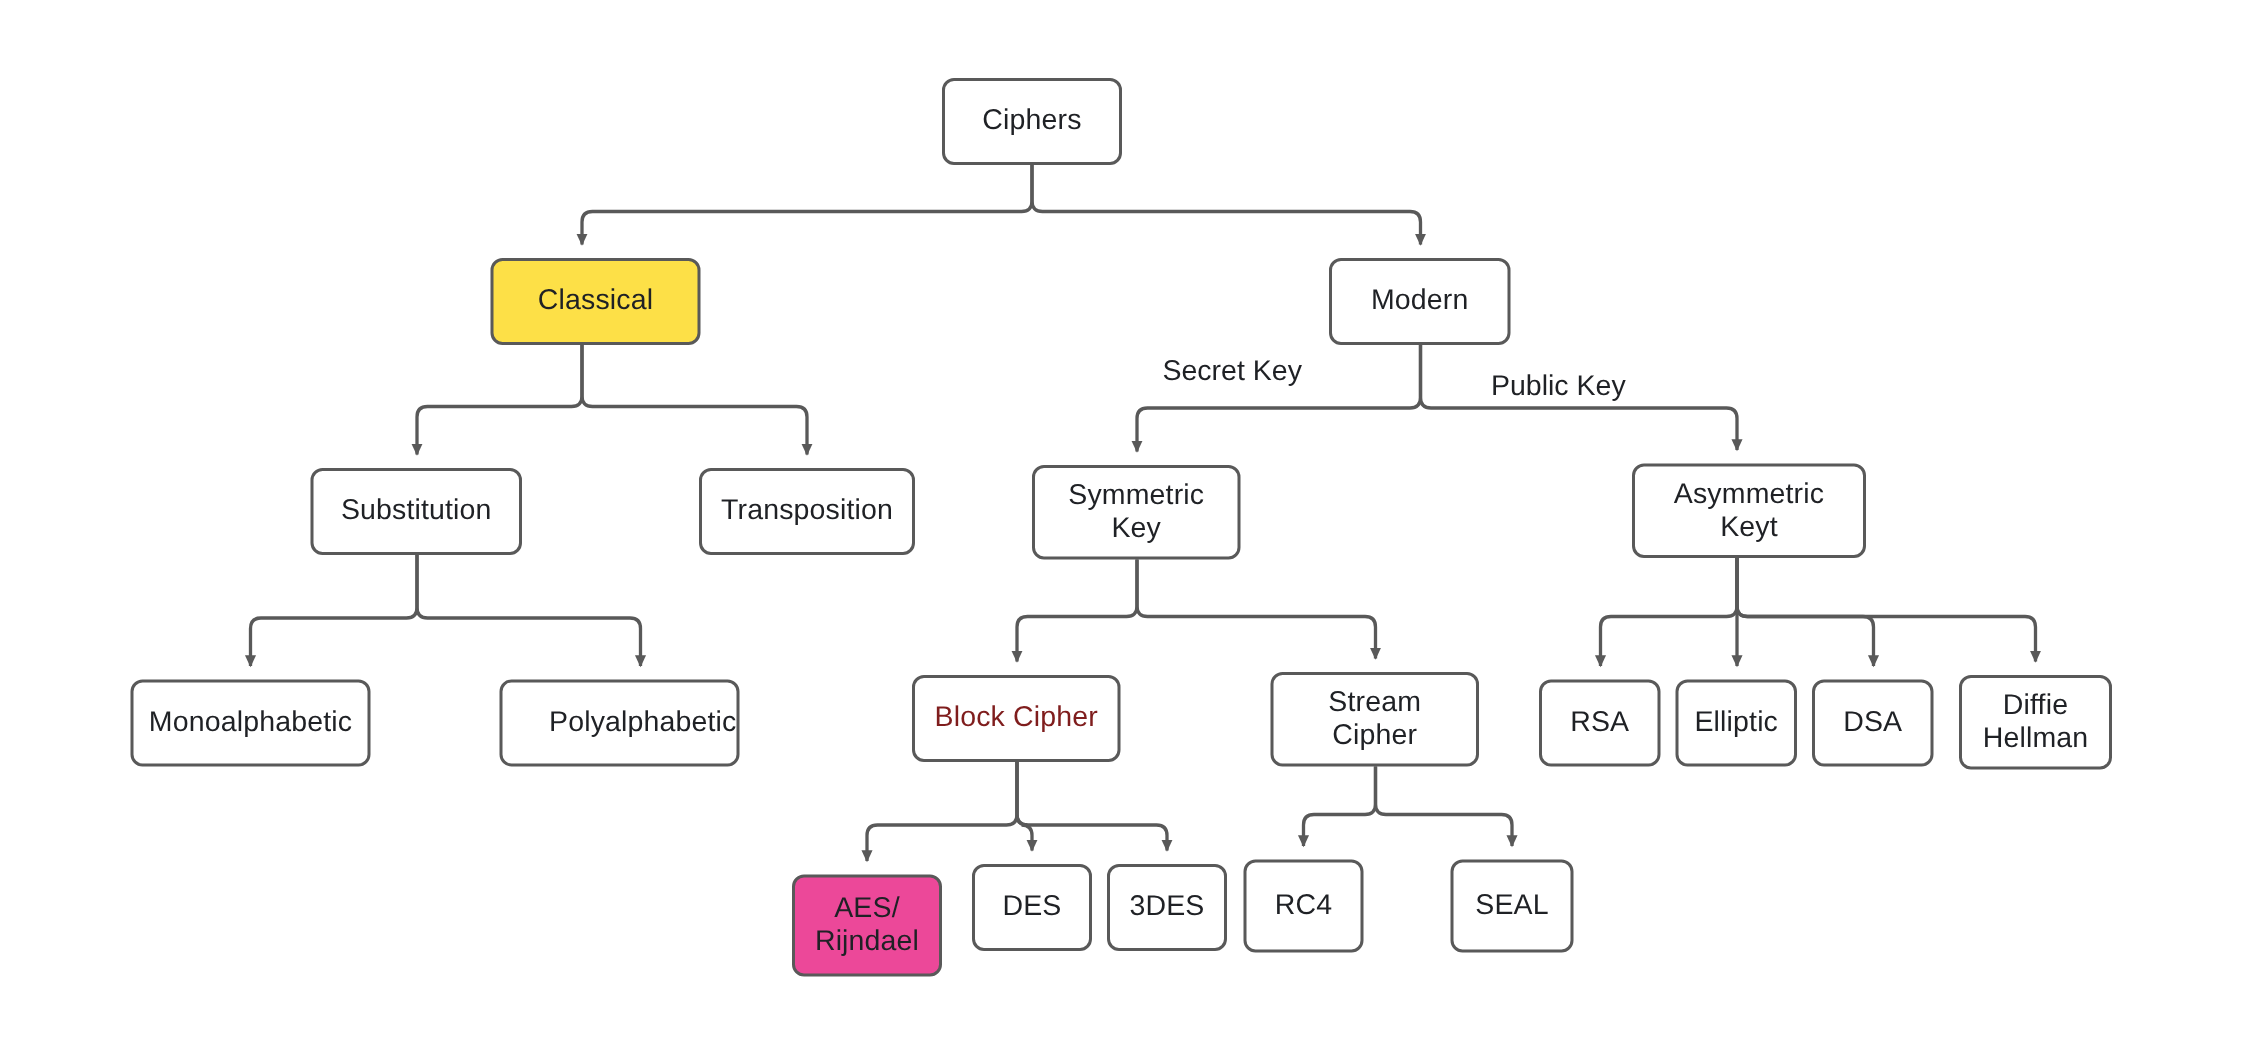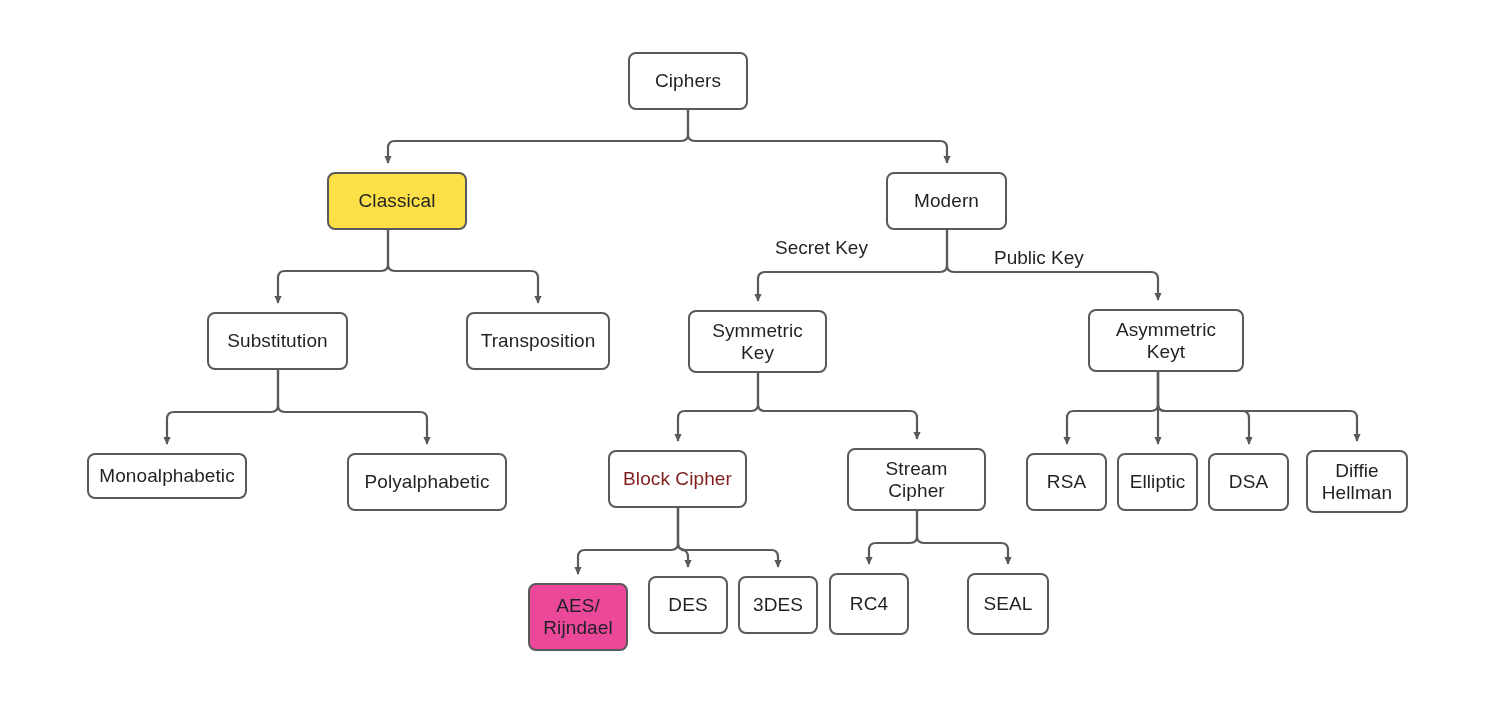--- a/index.html
+++ b/index.html
@@ -81,22 +81,22 @@
   <div id="node-layer">
       <div class="node" style="left: 628px; top: 52px; width: 120px; height: 58px; border-color: rgb(89, 89, 89); background: rgb(255, 255, 255); color: rgb(31, 33, 37);"><span>Ciphers</span></div>
       <div class="node" style="left: 327px; top: 172px; width: 140px; height: 58px; border-color: rgb(89, 89, 89); background: #fde047; color: rgb(31, 33, 37);"><span>Classical</span></div>
       <div class="node" style="left: 886px; top: 172px; width: 121px; height: 58px; border-color: rgb(89, 89, 89); background: rgb(255, 255, 255); color: rgb(31, 33, 37);"><span>Modern</span></div>
       <div class="node" style="left: 207px; top: 312px; width: 141px; height: 58px; border-color: rgb(89, 89, 89); background: rgb(255, 255, 255); color: rgb(31, 33, 37);"><span>Substitution</span></div>
       <div class="node" style="left: 466px; top: 312px; width: 144px; height: 58px; border-color: rgb(89, 89, 89); background: rgb(255, 255, 255); color: rgb(31, 33, 37);"><span>Transposition</span></div>
       <div class="node" style="left: 688px; top: 310px; width: 139px; height: 63px; border-color: rgb(89, 89, 89); background: rgb(255, 255, 255); color: rgb(31, 33, 37);"><span>Symmetric
 Key</span></div>
       <div class="node" style="left: 1088px; top: 309px; width: 156px; height: 63px; border-color: rgb(89, 89, 89); background: rgb(255, 255, 255); color: rgb(31, 33, 37);"><span>Asymmetric
 Keyt</span></div>
-      <div class="node" style="left: 87px; top: 453px; width: 160px; height: 46px; border-color: rgb(89, 89, 89); background: rgb(255, 255, 255); color: rgb(31, 33, 37);"><span>Monoalphabetic</span></div>
-      <div class="node" style="left: 347px; top: 453px; width: 160px; height: 58px; border-color: rgb(89, 89, 89); background: rgb(255, 255, 255); color: rgb(31, 33, 37);"><span>Polyalphabetic</span></div>
+      <div class="node" style="left: 87px; top: 453px; width: 160px; height: 58px; border-color: rgb(89, 89, 89); background: rgb(255, 255, 255); color: rgb(31, 33, 37);"><span>Monoalphabetic</span></div>
+      <div class="node" style="left: 333px; top: 453px; width: 160px; height: 58px; border-color: rgb(89, 89, 89); background: rgb(255, 255, 255); color: rgb(31, 33, 37); justify-content: flex-end;"><span>Polyalphabetic</span></div>
       <div class="node" style="left: 608px; top: 450px; width: 139px; height: 58px; border-color: rgb(89, 89, 89); background: rgb(255, 255, 255); color: #7f1d1d;"><span>Block Cipher</span></div>
       <div class="node" style="left: 847px; top: 448px; width: 139px; height: 63px; border-color: rgb(89, 89, 89); background: rgb(255, 255, 255); color: rgb(31, 33, 37);"><span>Stream
 Cipher</span></div>
       <div class="node" style="left: 1026px; top: 453px; width: 81px; height: 58px; border-color: rgb(89, 89, 89); background: rgb(255, 255, 255); color: rgb(31, 33, 37);"><span>RSA</span></div>
       <div class="node" style="left: 1117px; top: 453px; width: 81px; height: 58px; border-color: rgb(89, 89, 89); background: rgb(255, 255, 255); color: rgb(31, 33, 37);"><span>Elliptic</span></div>
       <div class="node" style="left: 1208px; top: 453px; width: 81px; height: 58px; border-color: rgb(89, 89, 89); background: rgb(255, 255, 255); color: rgb(31, 33, 37);"><span>DSA</span></div>
       <div class="node" style="left: 1306px; top: 450px; width: 102px; height: 63px; border-color: rgb(89, 89, 89); background: rgb(255, 255, 255); color: rgb(31, 33, 37);"><span>Diffie
 Hellman</span></div>
       <div class="node" style="left: 528px; top: 583px; width: 100px; height: 68px; border-color: rgb(89, 89, 89); background: #ec4899; color: rgb(31, 33, 37);"><span>AES/
 Rijndael</span></div>

